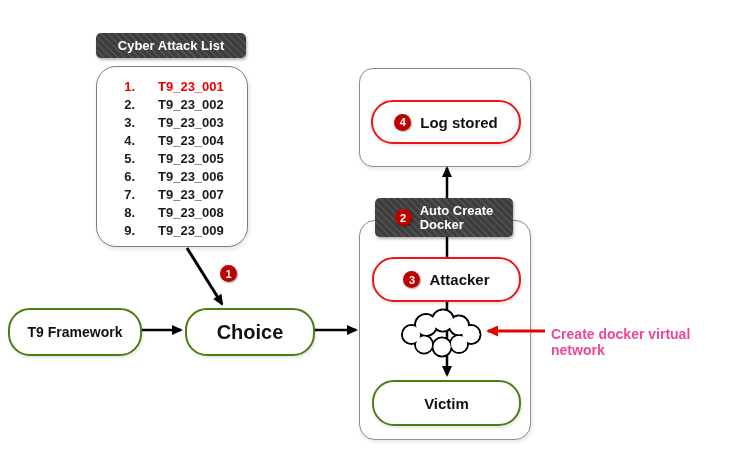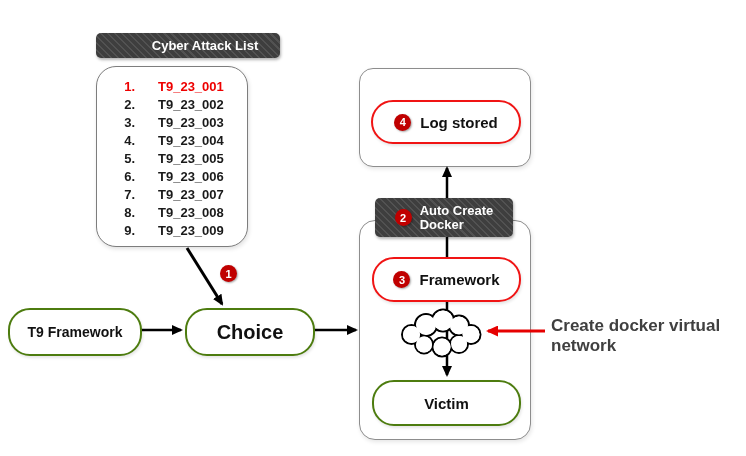--- a/index.html
+++ b/index.html
@@ -44,30 +44,30 @@
   }
   .list-row{
     height:17.9px;display:flex;align-items:center;
     font-size:13px;font-weight:700;color:#1a1a1a;
   }
   .list-row .num{width:38px;text-align:right;}
   .list-row .lbl{margin-left:23px;}
   .list-row.hl{color:#ee0000;}
   .svg-layer{position:absolute;left:0;top:0;z-index:5;pointer-events:none;}
   .annotation{
-    position:absolute;left:551px;top:316px;font-size:17px;font-weight:700;color:#404040;z-index:10;
+    position:absolute;left:551px;top:326px;font-size:14px;font-weight:700;color:#ec4899;z-index:10;
   }
   .badge-float{position:absolute;z-index:11;}
 </style>
 </head>
 <body>
 
 <div id="canvas">
 
-  <div class="hatch" style="left:96px;top:33px;width:150px;height:25px;font-size:13px;padding-left:34px;">
+  <div class="hatch" style="left:96px;top:33px;width:150px;height:25px;font-size:13px;">
     <span>Cyber Attack List</span>
   </div>
 
   <div class="list-box">
     <div class="list-row hl">
       <span class="num">1.</span>
       <span class="lbl">T9_23_001</span>
     </div>
     <div class="list-row">
       <span class="num">2.</span>
@@ -115,21 +115,21 @@
   <div class="hatch" style="left:375px;top:198px;width:138px;height:39px;font-size:13px;line-height:14px;gap:8px;">
     <span class="badge">2</span>
     <span style="">
       <span>Auto Create</span><br>
       <span>Docker</span>
     </span>
   </div>
 
   <div class="pill red" style="left:372px;top:257px;width:145px;height:41px;font-size:15px;">
     <span class="badge">3</span>
-    <span>Framework</span>
+    <span>Attacker</span>
   </div>
 
   <div class="pill salmon" style="left:372px;top:380px;width:145px;height:42px;font-size:15px;">
     <span>Victim</span>
   </div>
 
   <div class="pill salmon" style="left:8px;top:308px;width:130px;height:44px;font-size:14px;">
     <span>T9 Framework</span>
   </div>
 

